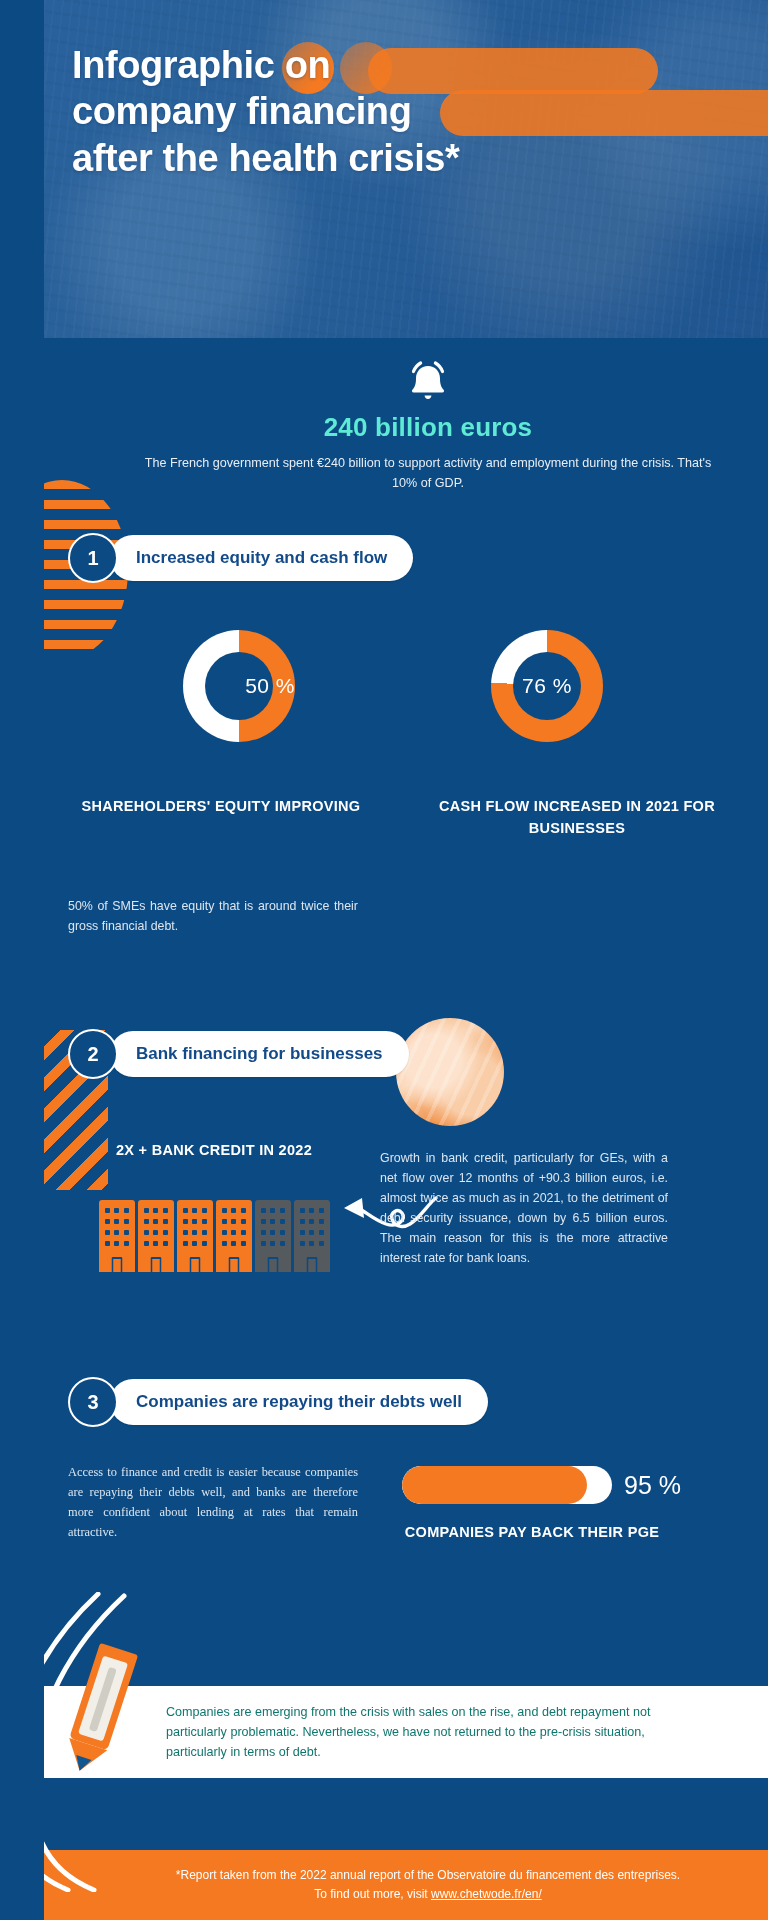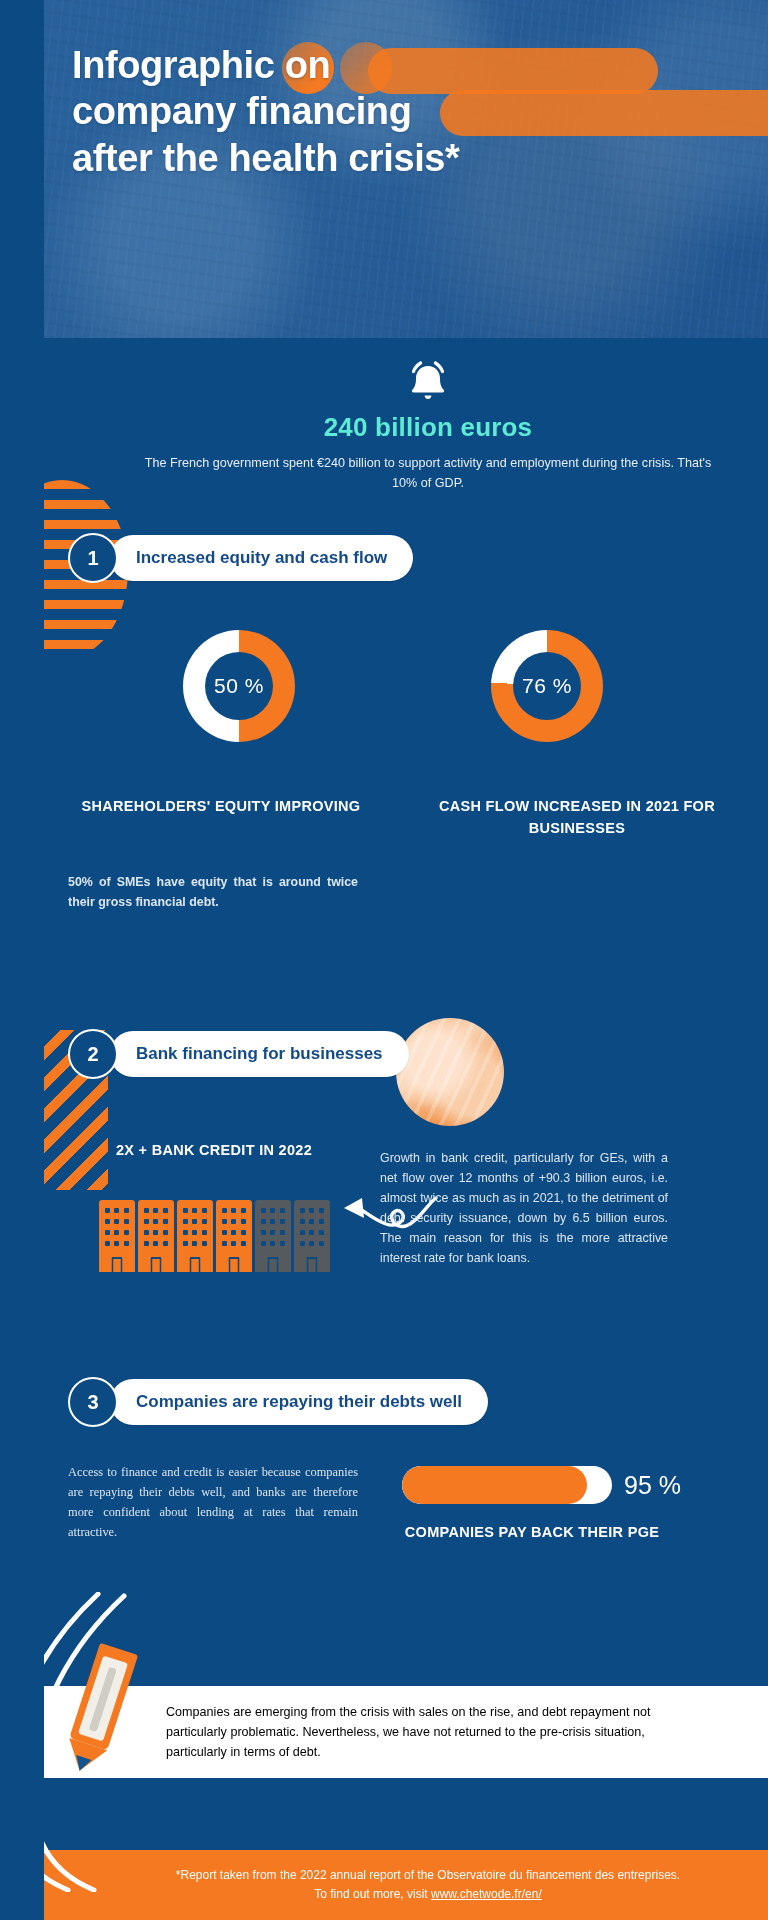--- a/index.html
+++ b/index.html
@@ -113,21 +113,21 @@
     width:210px; height:38px; border-radius:19px; background:#ffffff; position:relative; overflow:hidden;
   }
   .bar-fill { position:absolute; left:0; top:0; height:100%; background:#f47920; border-radius:19px; }
 
   
   .band {
     position:absolute; left:0; top:1686px; width:768px; height:92px;
     background:#ffffff; display:flex; align-items:center;
   }
   .band-text {
-    color:#000000; font-size:12.6px; line-height:1.6; margin-left:122px; width:520px;
+    color:#0f766e; font-size:12.6px; line-height:1.6; margin-left:122px; width:520px;
   }
   .pencil { position:absolute; left:10px; top:1638px; width:92px; height:140px; z-index:5; }
   .swoosh { position:absolute; left:-70px; top:1592px; width:230px; height:300px; z-index:1; }
 
   
   .footer {
     position:absolute; left:0; bottom:0; width:768px; height:70px;
     background:#f47920; display:flex; flex-direction:column;
     align-items:center; justify-content:center; text-align:center;
   }
@@ -180,35 +180,35 @@
 
   <div class="stripes-h"></div>
   <div class="stripes-d"></div>
 
   <div style="position:absolute; left:24px; top:533px; display:flex; align-items:center;">
     <div class="badge">1</div>
     <div class="pill">Increased equity and cash flow</div>
   </div>
 
   <div style="position:absolute; left:139px; top:630px;">
-    <div class="donut" style="background:conic-gradient(#f47920 0deg 180deg, #ffffff 180deg 360deg);">
+    <div class="donut" style="background:conic-gradient(#f47920 0deg 180deg, #ffffff 180deg 360deg);justify-content:flex-end;">
       <span>50 %</span>
     </div>
   </div>
 
   <div style="position:absolute; left:447px; top:630px;">
     <div class="donut" style="background:conic-gradient(#f47920 0deg 273.6deg, #ffffff 273.6deg 360deg);">
       <span>76 %</span>
     </div>
   </div>
 
   <div style="position:absolute; left:24px; top:796px; width:306px;" class="col-head">SHAREHOLDERS' EQUITY IMPROVING</div>
   <div style="position:absolute; left:380px; top:796px; width:306px;" class="col-head">CASH FLOW INCREASED IN 2021 FOR BUSINESSES</div>
 
-  <div style="position:absolute; left:24px; top:872px; width:290px;font-weight:bold;" class="body-text">50% of SMEs have equity that is around twice their gross financial debt.</div>
+  <div style="position:absolute; left:24px; top:896px; width:290px;" class="body-text">50% of SMEs have equity that is around twice their gross financial debt.</div>
 
   <div style="position:absolute; left:24px; top:1029px; display:flex; align-items:center;">
     <div class="badge">2</div>
     <div class="pill">Bank financing for businesses</div>
   </div>
 
   <div style="position:absolute; left:352px; top:1018px;" class="circ-photo"></div>
 
   <div style="position:absolute; left:40px; top:1140px; width:260px;" class="col-head">2X + BANK CREDIT IN 2022</div>
 

